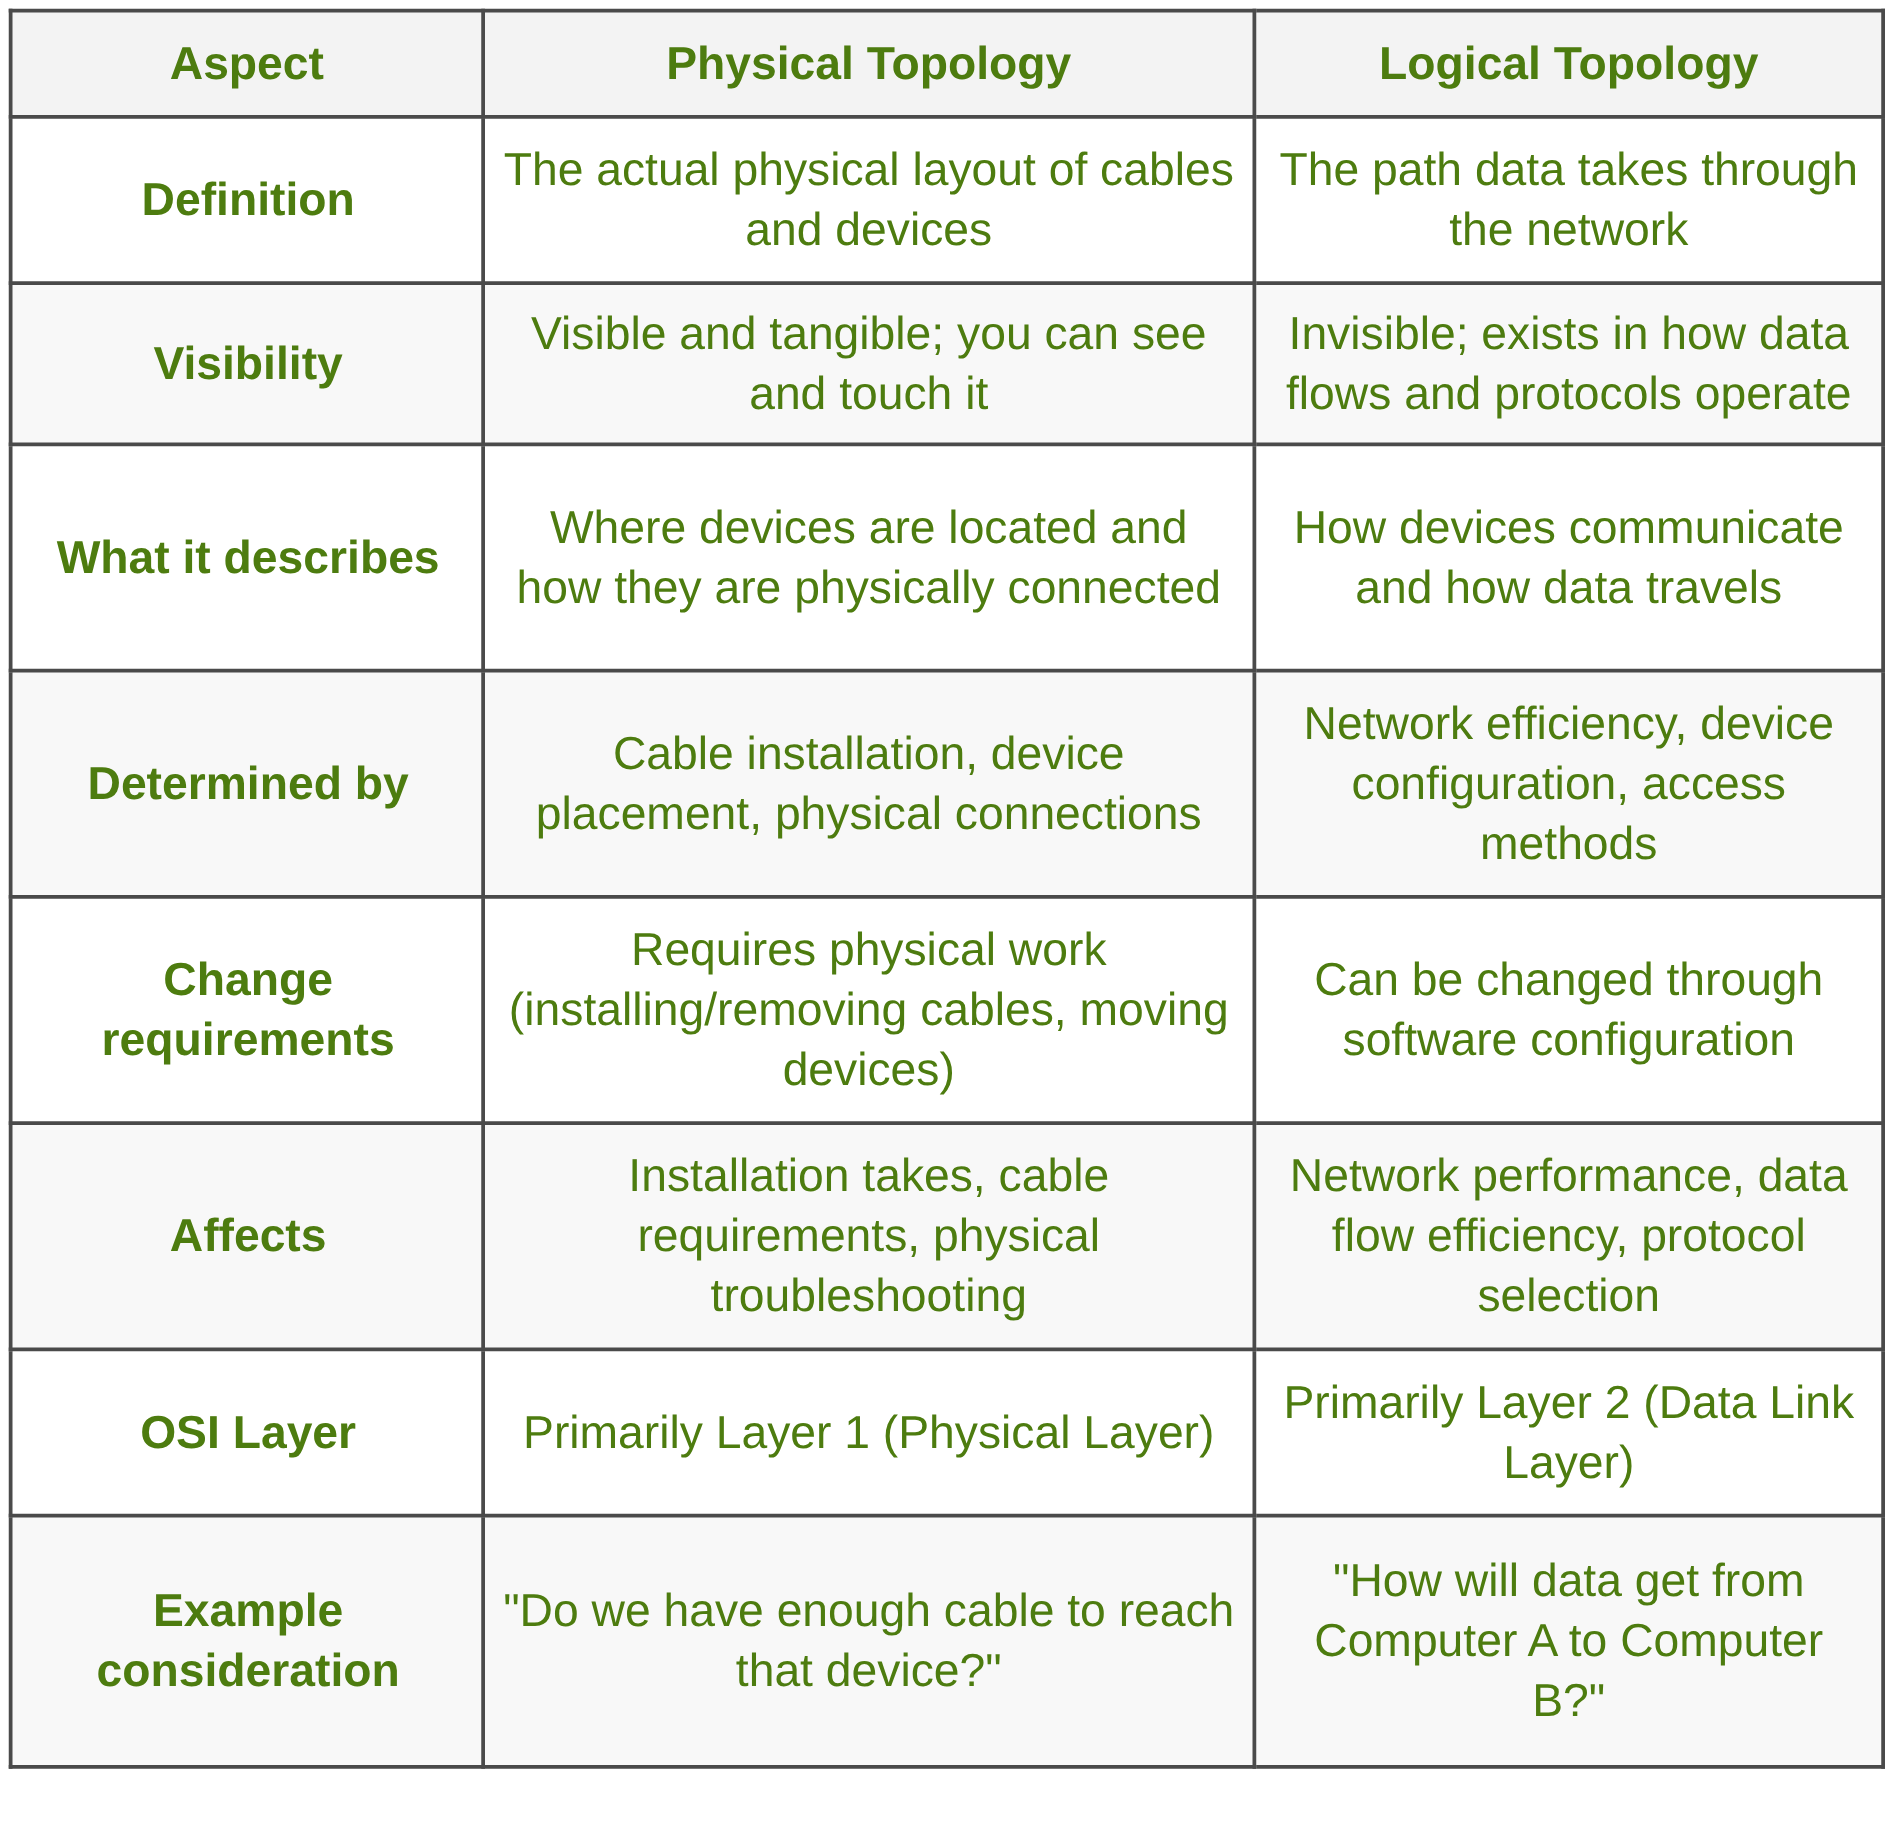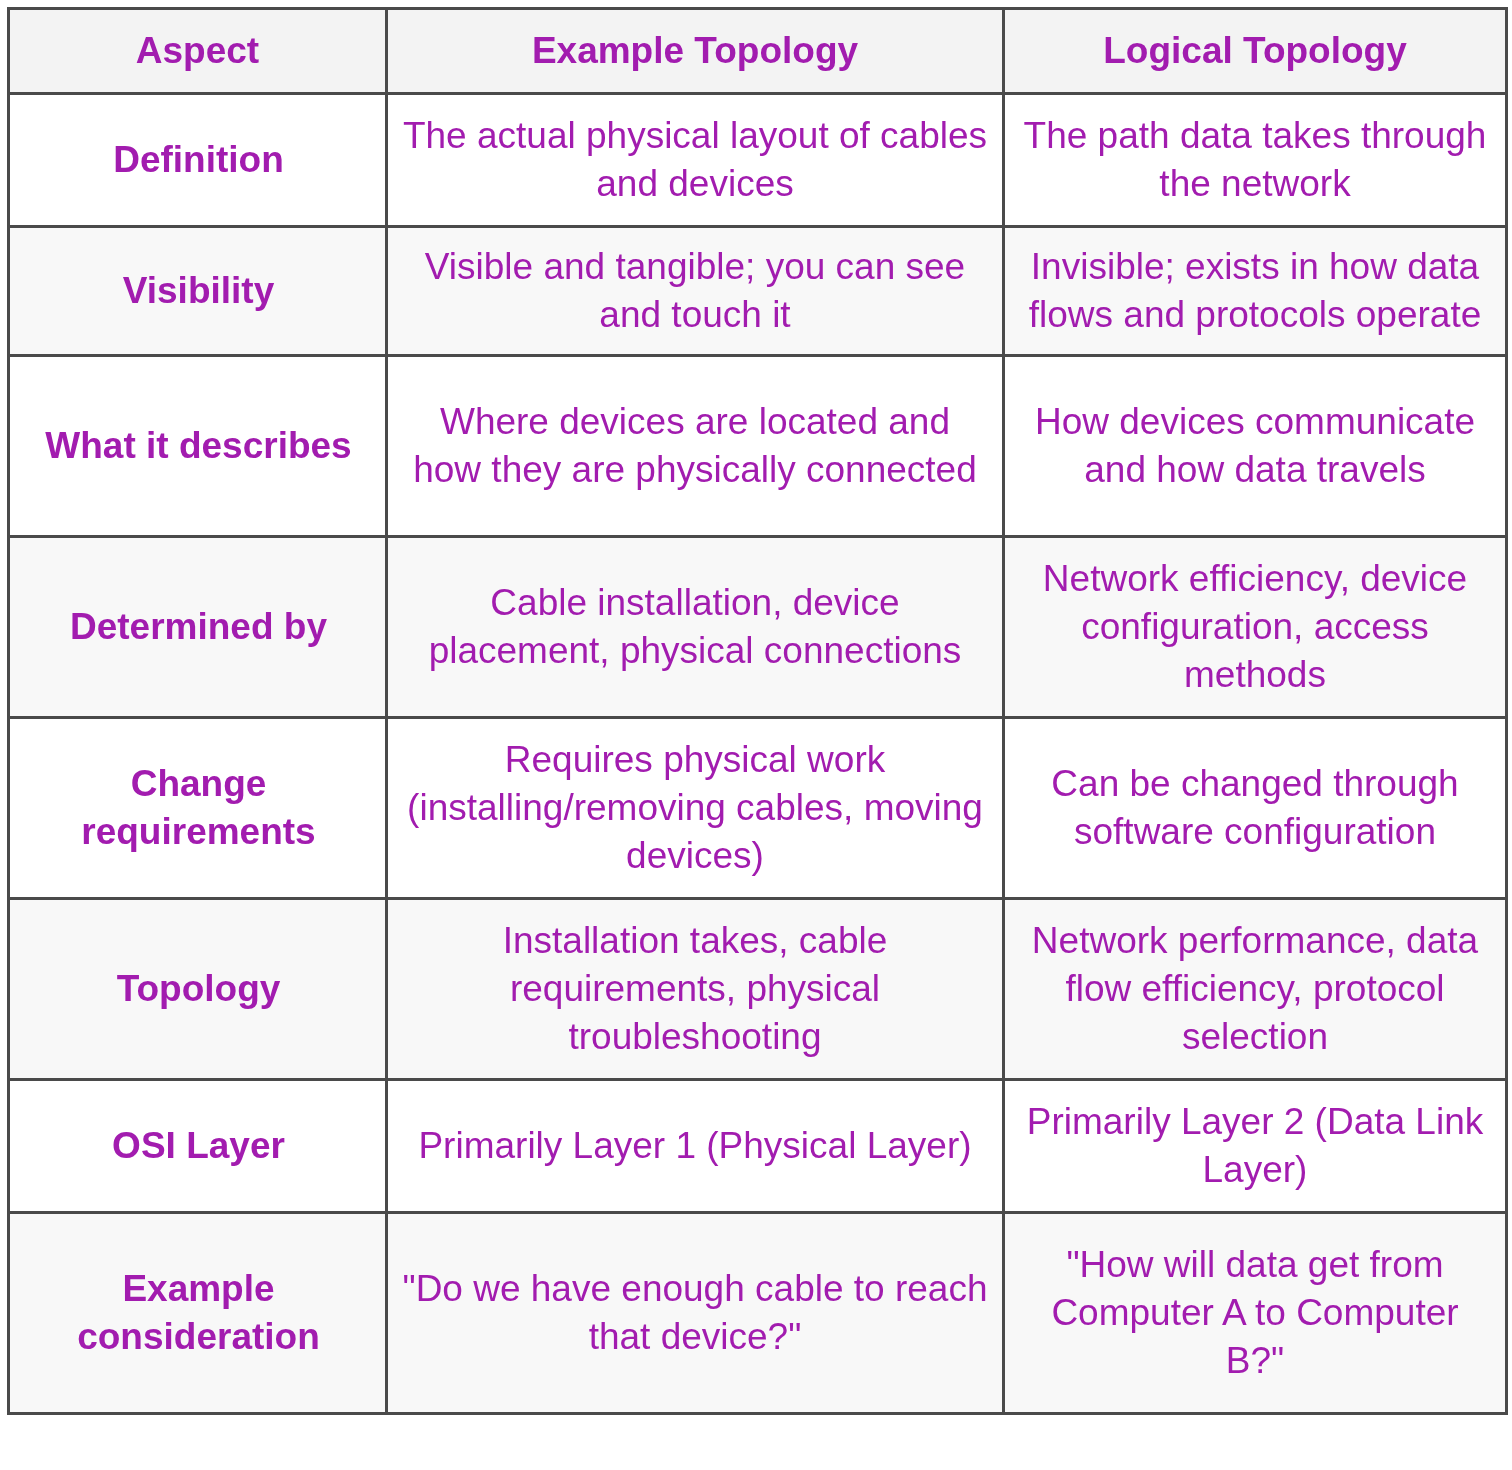--- a/index.html
+++ b/index.html
@@ -3,21 +3,21 @@
 <meta charset="utf-8">
 <style>
   html, body { margin: 0; padding: 0; background: #ffffff; }
   body { width: 1512px; height: 1470px; position: relative; overflow: hidden; }
   .wrap { position: absolute; left: 7px; top: 7px; }
   table.cmp {
     border-collapse: collapse;
     table-layout: fixed;
     width: 1498px;
     font-family: "Liberation Sans", sans-serif;
-    color: #a21caf;
+    color: #4d7c0f;
   }
   table.cmp th, table.cmp td {
     border: 3px solid #4a4a4a;
     text-align: center;
     vertical-align: middle;
     font-size: 37px;
     line-height: 48px;
     padding: 0 14px;
   }
   table.cmp th { font-weight: bold; background: #f3f3f3; height: 82px; }
@@ -34,21 +34,21 @@
 <div class="wrap">
   <table class="cmp">
     <colgroup>
         <col class="c1">
         <col class="c2">
         <col class="c3">
       </colgroup>
     <thead>
       <tr>
         <th>Aspect</th>
-        <th>Example Topology</th>
+        <th>Physical Topology</th>
         <th>Logical Topology</th>
       </tr>
     </thead>
     <tbody>
       <tr class="odd" style="height:133px">
         <td class="aspect">Definition</td>
         <td>The actual physical layout of cables and devices</td>
         <td>The path data takes through the network</td>
       </tr>
       <tr class="even" style="height:129px">
@@ -65,21 +65,21 @@
         <td class="aspect">Determined by</td>
         <td>Cable installation, device placement, physical connections</td>
         <td>Network efficiency, device configuration, access methods</td>
       </tr>
       <tr class="odd" style="height:181px">
         <td class="aspect">Change requirements</td>
         <td>Requires physical work (installing/removing cables, moving devices)</td>
         <td>Can be changed through software configuration</td>
       </tr>
       <tr class="even" style="height:181px">
-        <td class="aspect">Topology</td>
+        <td class="aspect">Affects</td>
         <td>Installation takes, cable requirements, physical troubleshooting</td>
         <td>Network performance, data flow efficiency, protocol selection</td>
       </tr>
       <tr class="odd" style="height:133px">
         <td class="aspect">OSI Layer</td>
         <td>Primarily Layer 1 (Physical Layer)</td>
         <td>Primarily Layer 2 (Data Link Layer)</td>
       </tr>
       <tr class="even" style="height:201px">
         <td class="aspect">Example consideration</td>

